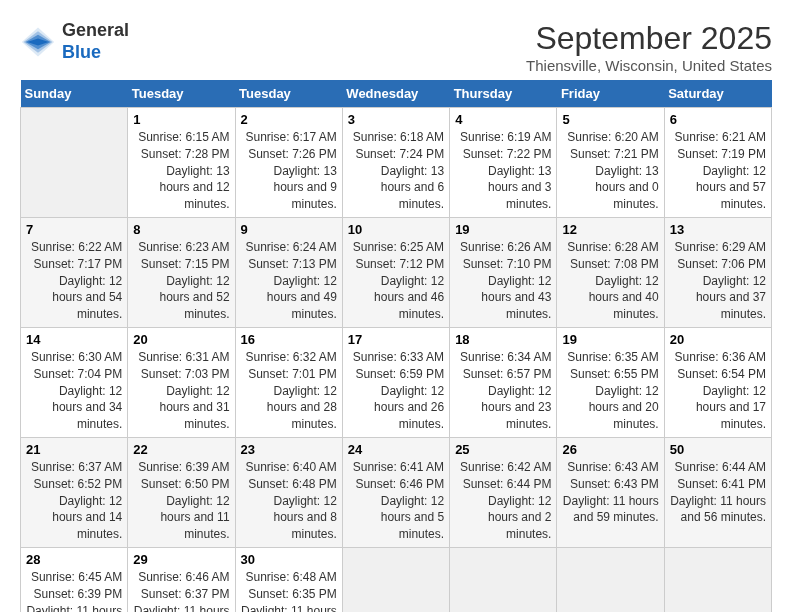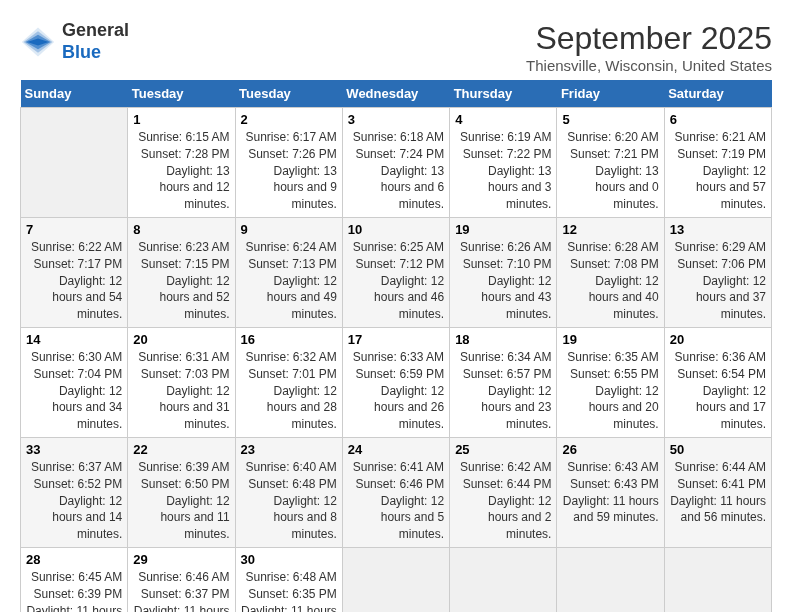--- a/index.html
+++ b/index.html
@@ -207,21 +207,21 @@
           <span class="day-number">19</span>
           <div class="day-info">Sunrise: 6:35 AM<br>Sunset: 6:55 PM<br>Daylight: 12 hours and 20 minutes.</div>
         </td>
         <td>
           <span class="day-number">20</span>
           <div class="day-info">Sunrise: 6:36 AM<br>Sunset: 6:54 PM<br>Daylight: 12 hours and 17 minutes.</div>
         </td>
       </tr>
       <tr>
         <td>
-          <span class="day-number">33</span>
+          <span class="day-number">21</span>
           <div class="day-info">Sunrise: 6:37 AM<br>Sunset: 6:52 PM<br>Daylight: 12 hours and 14 minutes.</div>
         </td>
         <td>
           <span class="day-number">22</span>
           <div class="day-info">Sunrise: 6:39 AM<br>Sunset: 6:50 PM<br>Daylight: 12 hours and 11 minutes.</div>
         </td>
         <td>
           <span class="day-number">23</span>
           <div class="day-info">Sunrise: 6:40 AM<br>Sunset: 6:48 PM<br>Daylight: 12 hours and 8 minutes.</div>
         </td>

